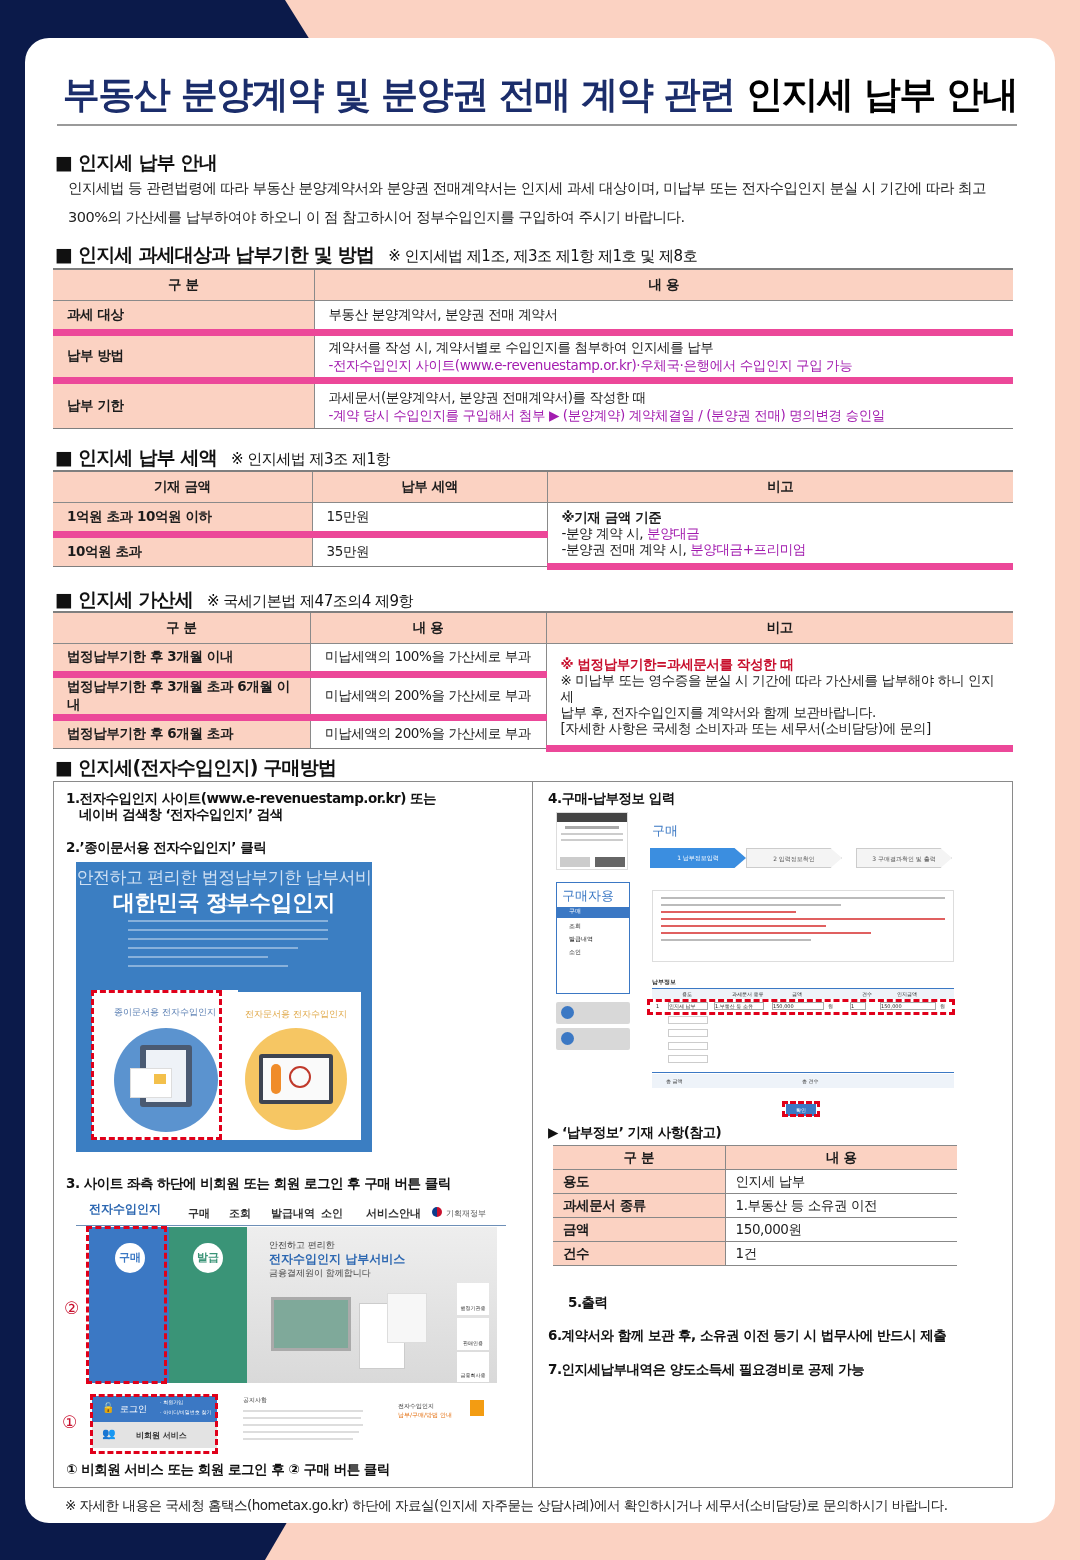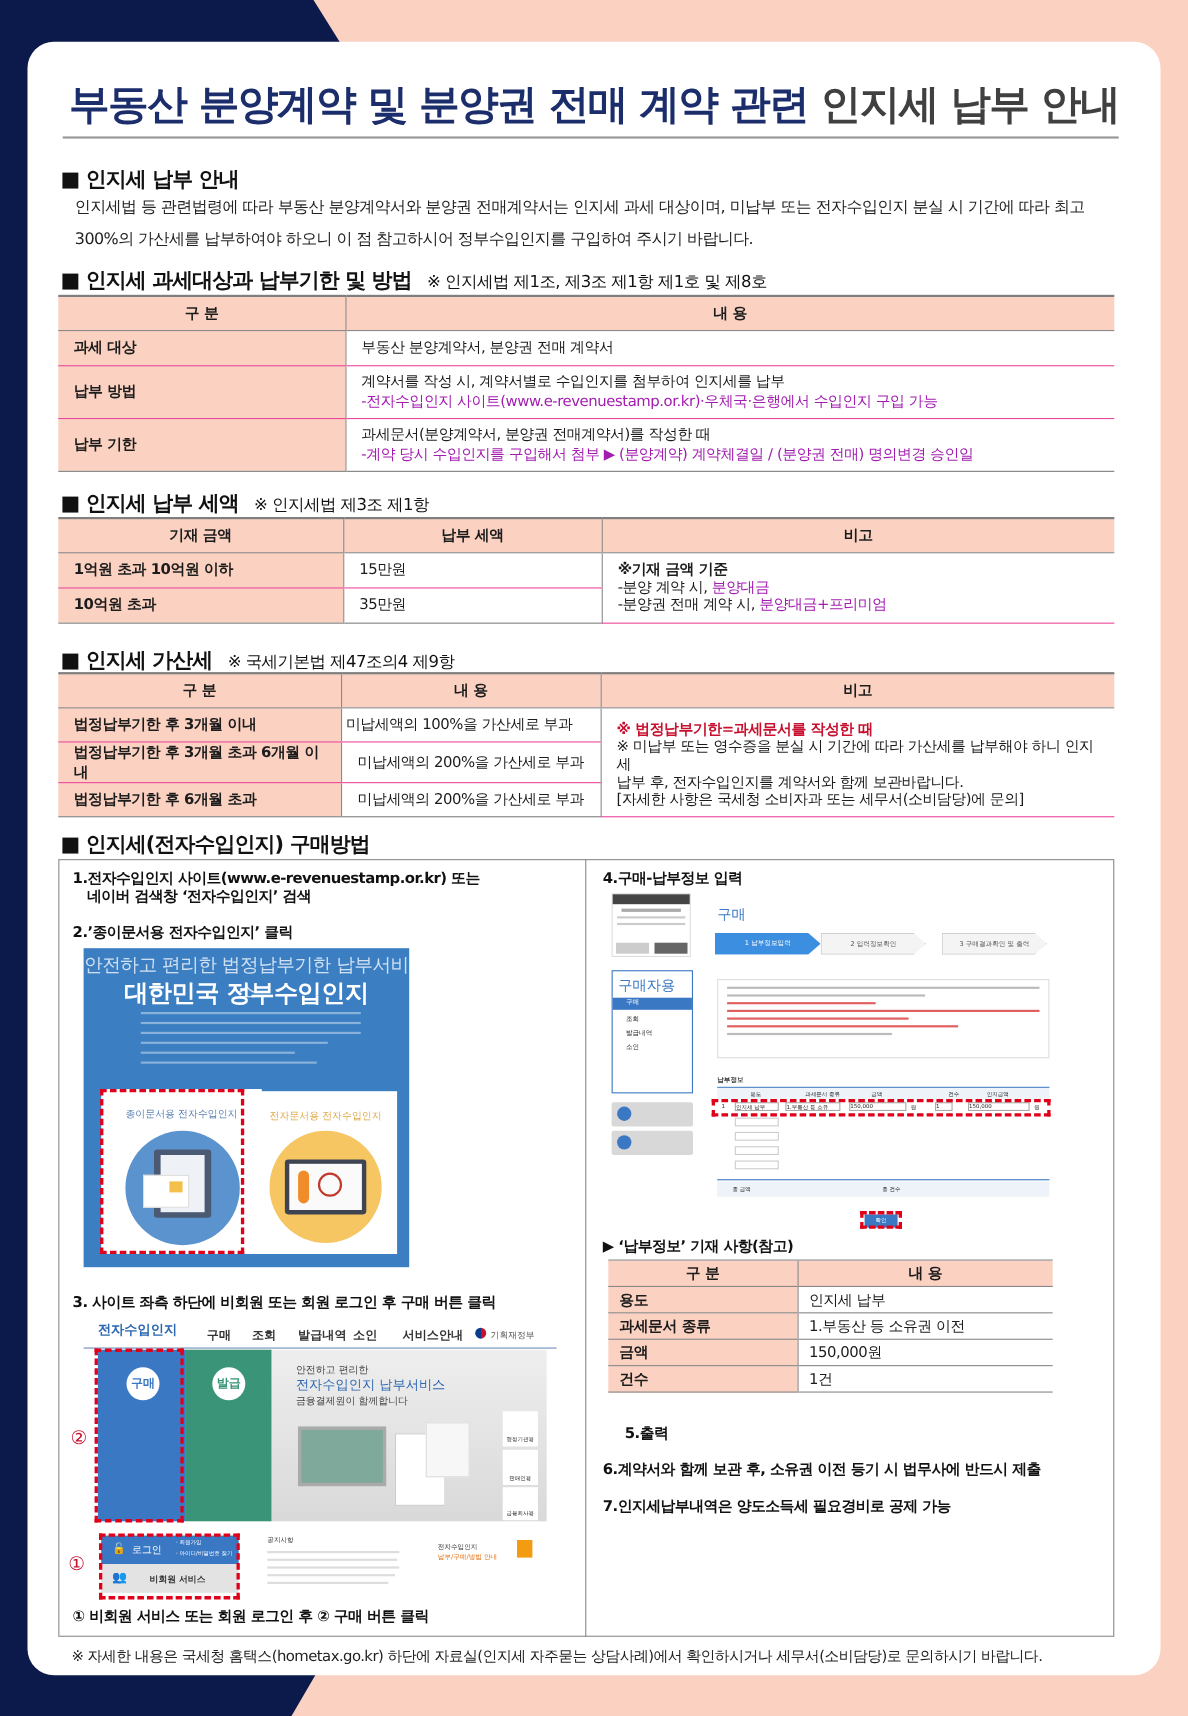--- a/index.html
+++ b/index.html
@@ -26,21 +26,21 @@
   }
   .card {
     position: absolute; left: 25px; top: 38px; width: 1030px; height: 1485px;
     background: #ffffff; border-radius: 24px;
   }
   .title {
     position: absolute; left: 0; top: 70px; width: 1080px; text-align: center;
     font-size: 37px; font-weight: bold; letter-spacing: -1.5px;
     color: #1b2d6b;
   }
-  .title .red { color: #404040; margin-top: 41px; }
+  .title .red { color: #000000; margin-top: 41px; }
   .title-rule {
     position: absolute; left: 57px; top: 124px; width: 960px; height: 2px;
     background: #9a9a9a;
   }
   .h2 {
     position: absolute; left: 55px;
     font-size: 19px; font-weight: bold; letter-spacing: -0.8px; color: #111;
     white-space: nowrap;
   }
   .h2 .note { font-size: 15px; font-weight: normal; letter-spacing: -0.5px; margin-left: 14px; }
@@ -51,21 +51,21 @@
   table.t {
     position: absolute; left: 53px; border-collapse: collapse;
     font-size: 13.5px; letter-spacing: -0.4px;
   }
   table.t th {
     background: #fbd2c2; font-weight: bold; text-align: center;
     border-top: 2px solid #7f7f7f; border-bottom: 1px solid #8a8a8a;
     height: 31px;
   }
   table.t td {
-    border-bottom: 1px solid #ec4899; padding: 0 14px; vertical-align: middle;
+    border-bottom: 7px solid #ec4899; padding: 0 14px; vertical-align: middle;
   }
   table.t th + th, table.t td + td { border-left: 1px solid #8a8a8a; }
   table.t td.lab { background: #fbd2c2; font-weight: bold; }
   table.t tr:last-child td { border-bottom: 1.5px solid #7f7f7f; }
   .red { color: #a21caf; }
   .redb { color: #c8102e; font-weight: bold; }
 
   .purchase-box {
     position: absolute; left: 53px; top: 781px; width: 960px; height: 707px;
     border: 1px solid #8a8a8a;
@@ -190,21 +190,21 @@
 </div>
 <table class="t" style="top:611px; width:960px;">
   <tbody>
       <tr>
     <th style="width:257px;">구 분</th>
     <th style="width:236px;">내 용</th>
     <th>비고</th>
   </tr>
   <tr style="height:31px;">
     <td class="lab">법정납부기한 후 3개월 이내</td>
-    <td style="padding:0 4px;">미납세액의 100%을 가산세로 부과</td>
+    <td style="text-align:center; padding:0 4px;">미납세액의 100%을 가산세로 부과</td>
     <td rowspan="3" style="line-height:16px; padding-top:4px;">
       <div class="redb">※ 법정납부기한=과세문서를 작성한 때</div>
       <div>※ 미납부 또는 영수증을 분실 시 기간에 따라 가산세를 납부해야 하니 인지세</div>
       <div>납부 후, 전자수입인지를 계약서와 함께 보관바랍니다.</div>
       <div>[자세한 사항은 국세청 소비자과 또는 세무서(소비담당)에 문의]</div>
     </td>
   </tr>
   <tr style="height:31px;margin-left:36px;">
     <td class="lab">법정납부기한 후 3개월 초과 6개월 이내</td>
     <td style="text-align:center; padding:0 4px;">미납세액의 200%을 가산세로 부과</td>
@@ -268,21 +268,21 @@
     <div class="circle" style="left:356px; top:9px; width:10px; height:10px; background:conic-gradient(#c8102e 0 50%, #0b3c8c 50% 100%);"></div>
   </div>
   <div class="blk" style="left:13px; top:29px; width:80px; height:156px; background:#3b78c4;">
     <div class="circle" style="left:26px; top:16px; width:30px; height:30px; background:#fff; color:#3b78c4; font-size:11px; font-weight:bold; text-align:center; line-height:30px;">구매</div>
   </div>
   <div class="blk" style="left:93px; top:29px; width:78px; height:156px; background:#3a9477;">
     <div class="circle" style="left:24px; top:16px; width:30px; height:30px; background:#fff; color:#3a9477; font-size:11px; font-weight:bold; text-align:center; line-height:30px;">발급</div>
   </div>
   <div class="blk" style="left:171px; top:29px; width:250px; height:156px; background:linear-gradient(180deg,#eeeeee,#d9d9d9);">
     <div style="position:absolute; left:22px; top:12px; font-size:9px; color:#444;">안전하고 편리한</div>
-    <div style="position:absolute; left:22px; top:24px; font-size:12px; font-weight:normal; color:#2c67b1;">전자수입인지 납부서비스</div>
+    <div style="position:absolute; left:22px; top:24px; font-size:12px; font-weight:bold; color:#2c67b1;">전자수입인지 납부서비스</div>
     <div style="position:absolute; left:22px; top:40px; font-size:9px; color:#444;">금융결제원이 함께합니다</div>
     <div style="position:absolute; left:24px; top:70px; width:80px; height:54px; background:#7fa99a; border:3px solid #aaa;"></div>
     <div style="position:absolute; left:112px; top:76px; width:46px; height:66px; background:#fff; border:1px solid #ccc;"></div>
     <div style="position:absolute; left:140px; top:66px; width:40px; height:50px; background:#f7f7f7; border:1px solid #ddd;"></div>
     <div style="position:absolute; left:210px; top:56px; width:32px; height:32px; background:#fff; font-size:5px; text-align:center; padding-top:22px;">행정기관용</div>
     <div style="position:absolute; left:210px; top:91px; width:32px; height:32px; background:#fff; font-size:5px; text-align:center; padding-top:22px;">판매인용</div>
     <div style="position:absolute; left:210px; top:125px; width:32px; height:30px; background:#fff; font-size:5px; text-align:center; padding-top:20px;">금융회사용</div>
   </div>
   <div class="blk" style="left:16px; top:198px; width:125px; height:26px; background:#3b78c4; color:#fff;">
     <span style="position:absolute; left:10px; top:6px; font-size:10px;">🔓</span>

